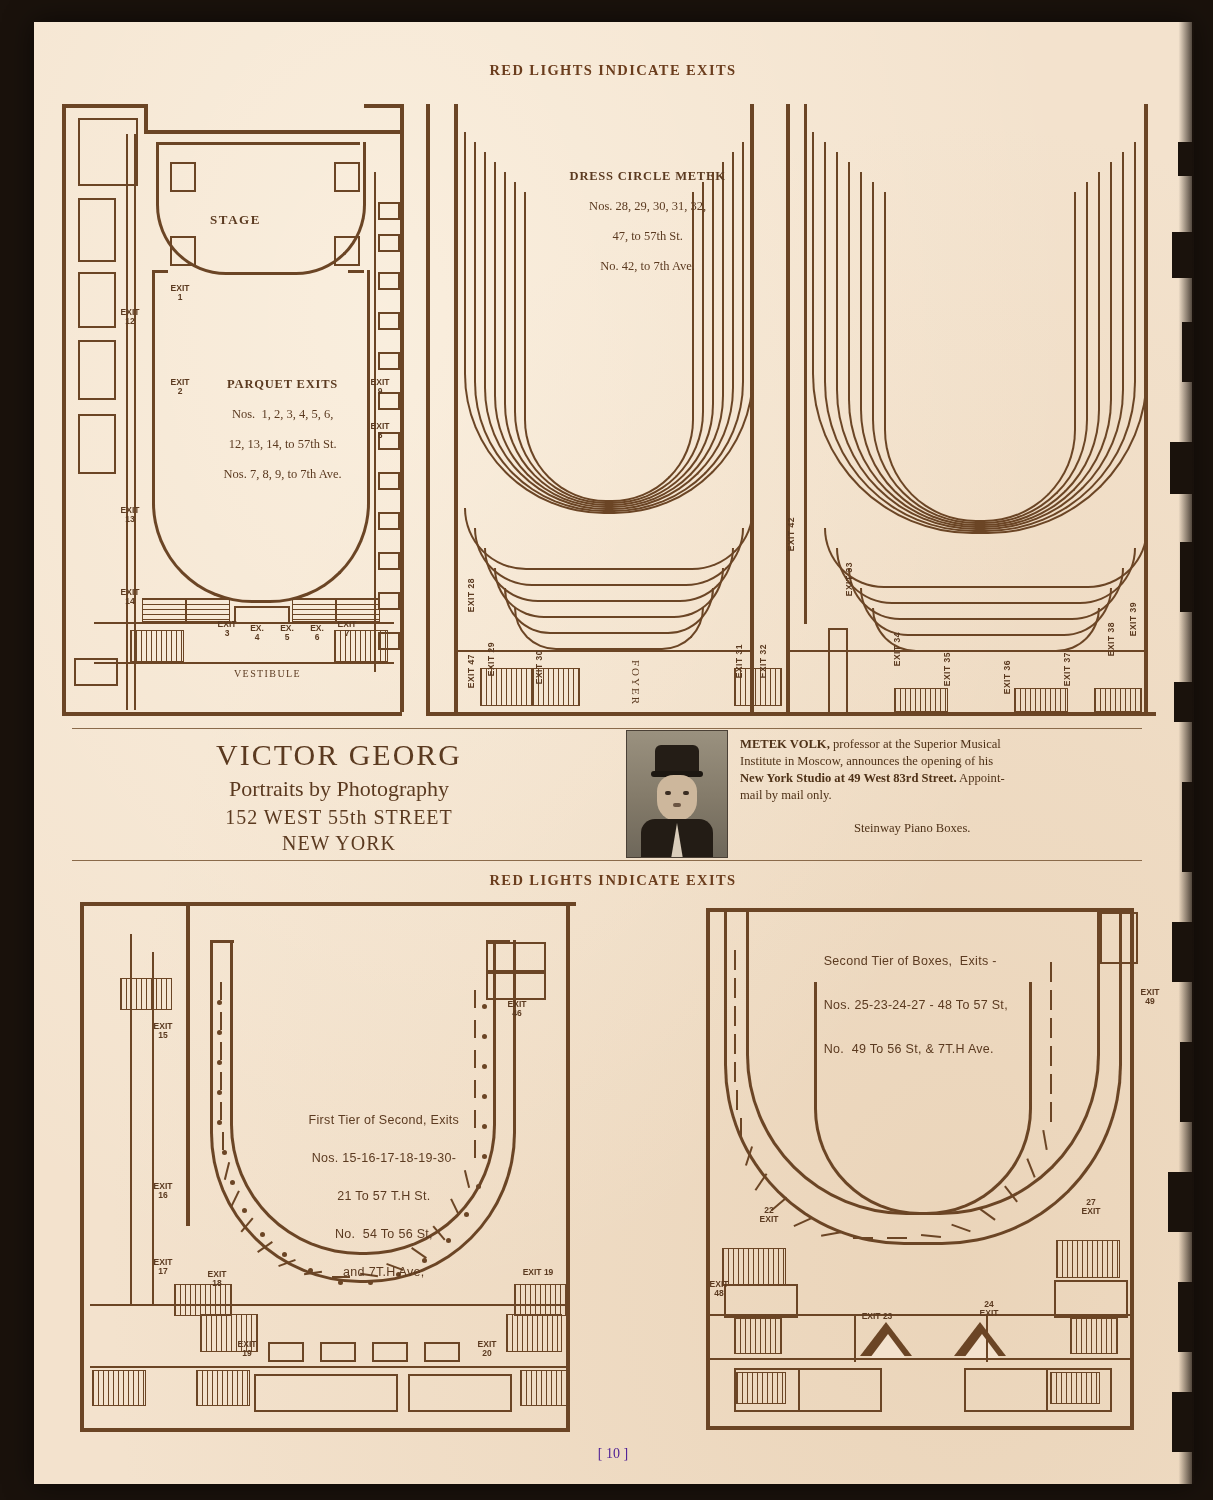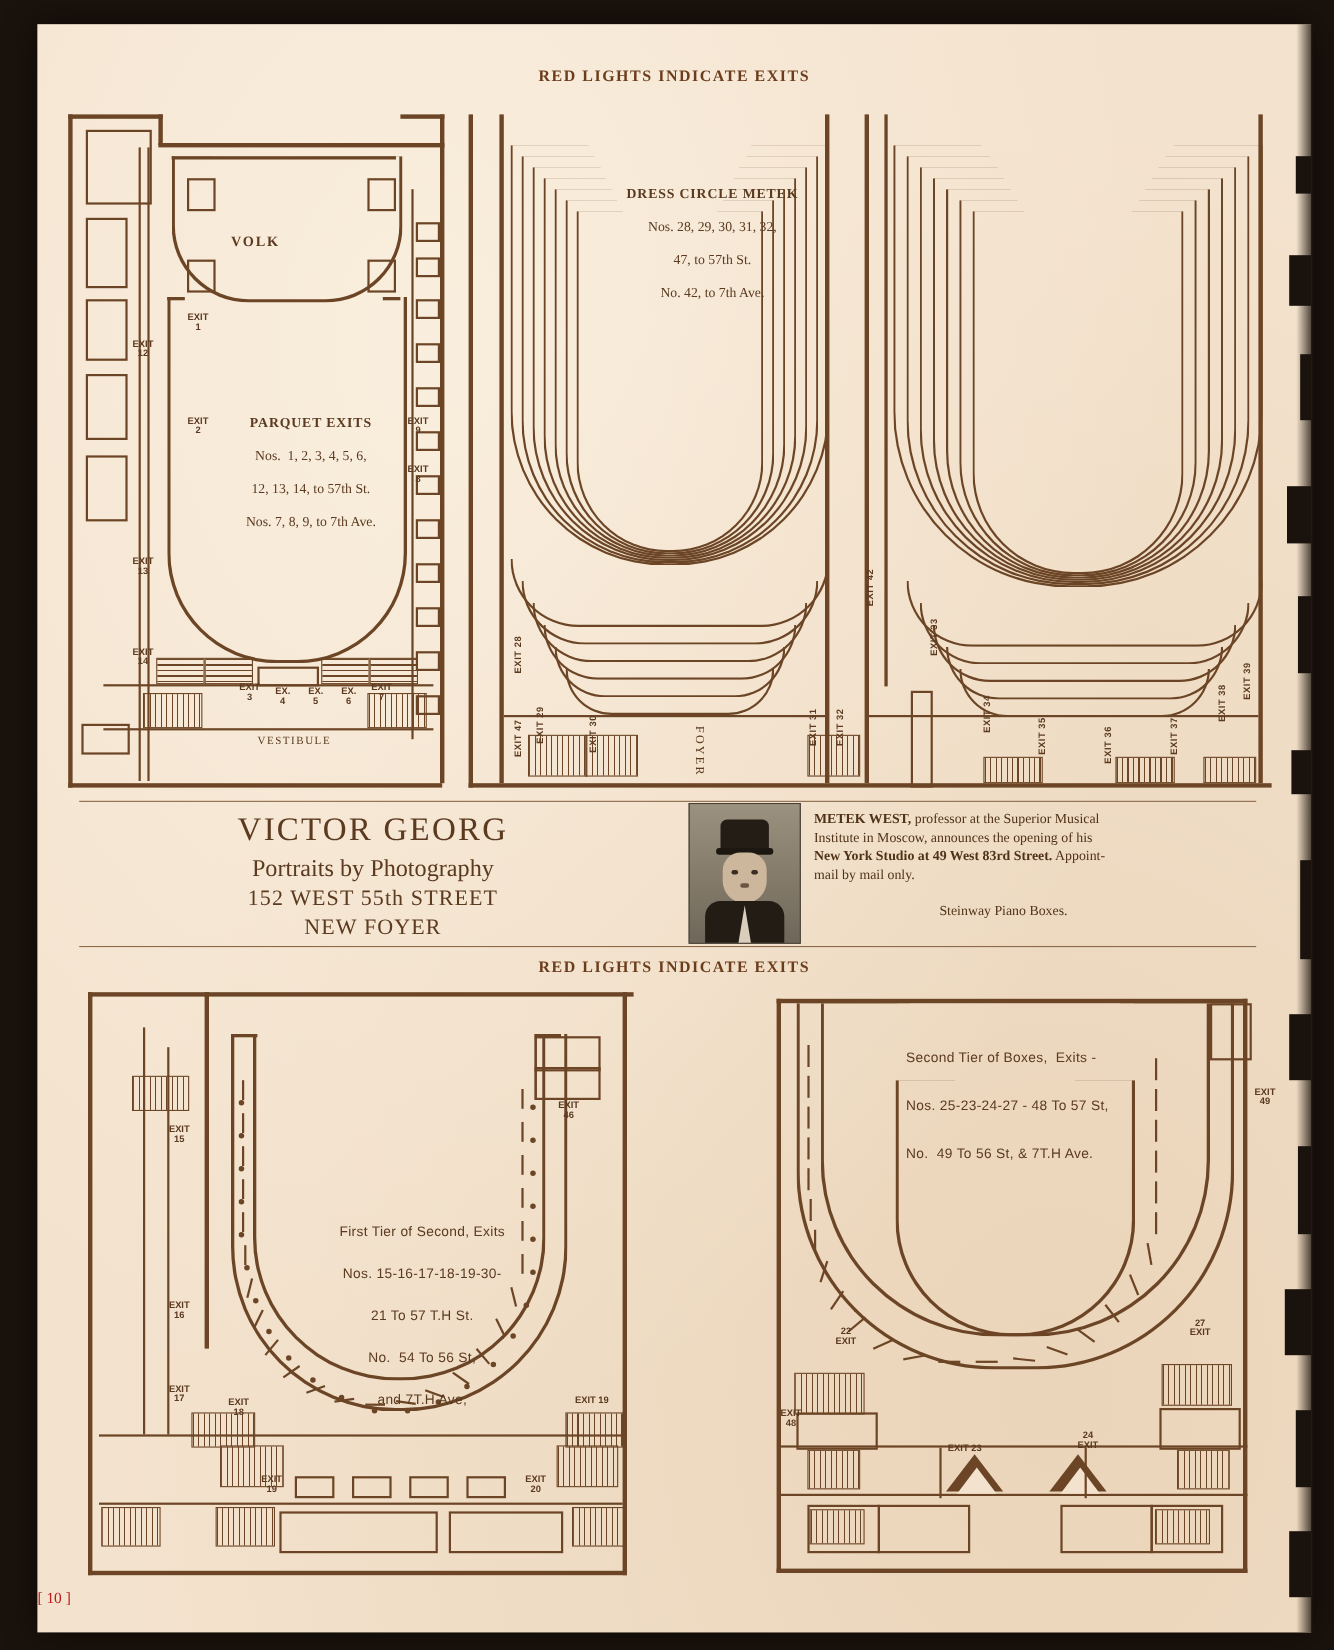--- a/index.html
+++ b/index.html
@@ -83,22 +83,22 @@
   .photo{
     position:absolute;background:#6a6154;border:1px solid #4a4036;
     overflow:hidden;
   }
   .adtext{
     position:absolute;font-family:"Liberation Serif",serif;
     font-size:12.6px;line-height:17px;color:#4f3218;
   }
   .adtext b{font-weight:bold;}
   .pagenum{
-    position:absolute;width:100%;text-align:left;
-    font-family:"Liberation Serif",serif;font-size:14px;color:#b91c1c;
+    position:absolute;width:100%;text-align:center;
+    font-family:"Liberation Serif",serif;font-size:14px;color:#4c1d95;
   }
   .arcu{position:absolute;border:2px solid #6b4525;border-top:none;border-radius:0 0 48% 48%;}
   .hatch{
     position:absolute;
     background:repeating-linear-gradient(to bottom, #6b4525 0 1px, transparent 1px 5px);
     border:1px solid #6b4525;
   }
   .hatchv{
     position:absolute;
     background:repeating-linear-gradient(to right, #6b4525 0 1px, transparent 1px 5px);
@@ -129,21 +129,21 @@
         <div class="box" style="left:44px;top:96px;width:56px;height:64px;"></div>
         <div class="box" style="left:44px;top:176px;width:34px;height:60px;"></div>
         <div class="box" style="left:44px;top:250px;width:34px;height:52px;"></div>
         <div class="box" style="left:44px;top:318px;width:34px;height:56px;"></div>
         <div class="box" style="left:44px;top:392px;width:34px;height:56px;"></div>
         <div class="ln" style="left:92px;top:112px;width:2px;height:576px;"></div>
         <div class="ln" style="left:100px;top:112px;width:2px;height:576px;"></div>
 
         <div class="ln" style="left:122px;top:120px;width:204px;height:3px;"></div>
         <div style="position:absolute;left:122px;top:120px;width:204px;height:130px;border:3px solid #6b4525;border-top:none;border-radius:0 0 70px 70px;"></div>
-        <div class="lbl" style="left:176px;top:190px;font-size:13px;font-weight:bold;letter-spacing:1.6px;">VOLK</div>
+        <div class="lbl" style="left:176px;top:190px;font-size:13px;font-weight:bold;letter-spacing:1.6px;">STAGE</div>
 
         <div style="position:absolute;left:118px;top:248px;width:212px;height:330px;border:3px solid #6b4525;border-top:none;border-radius:0 0 100px 100px;"></div>
         <div class="ln" style="left:118px;top:248px;width:16px;height:3px;"></div>
         <div class="ln" style="left:314px;top:248px;width:16px;height:3px;"></div>
 
         <div class="box" style="left:136px;top:140px;width:22px;height:26px;"></div>
         <div class="box" style="left:136px;top:214px;width:22px;height:26px;"></div>
         <div class="box" style="left:300px;top:140px;width:22px;height:26px;"></div>
         <div class="box" style="left:300px;top:214px;width:22px;height:26px;"></div>
 
@@ -280,39 +280,39 @@
         <div class="exitv" style="left:1094px;top:580px;">EXIT 39</div>
       </div>
 
       <div class="rule" style="left:38px;top:706px;width:1070px;"></div>
       <div class="rule" style="left:38px;top:838px;width:1070px;"></div>
 
       <div>
         <div class="adname" style="left:120px;top:716px;width:370px;font-size:30px;letter-spacing:2px;">VICTOR GEORG</div>
         <div class="adname" style="left:120px;top:754px;width:370px;font-size:22px;">Portraits by Photography</div>
         <div class="adname" style="left:120px;top:784px;width:370px;font-size:20px;letter-spacing:1px;">152 WEST 55th STREET</div>
-        <div class="adname" style="left:120px;top:810px;width:370px;font-size:20px;letter-spacing:1px;">NEW FOYER</div>
+        <div class="adname" style="left:120px;top:810px;width:370px;font-size:20px;letter-spacing:1px;">NEW YORK</div>
       </div>
 
       <div class="photo" style="left:592px;top:708px;width:100px;height:126px;">
 
         <div style="position:absolute;inset:0;background:linear-gradient(180deg,#9a917f 0%,#837a69 55%,#6e675a 100%);"></div>
         <div style="position:absolute;left:28px;top:14px;width:44px;height:30px;background:#241d16;border-radius:6px 6px 2px 2px;"></div>
         <div style="position:absolute;left:24px;top:40px;width:52px;height:6px;background:#1c1711;border-radius:3px;"></div>
         <div style="position:absolute;left:30px;top:44px;width:40px;height:46px;background:#cdb79c;border-radius:18px 18px 22px 22px;"></div>
         <div style="position:absolute;left:38px;top:60px;width:6px;height:4px;background:#3a2d22;border-radius:2px;"></div>
         <div style="position:absolute;left:56px;top:60px;width:6px;height:4px;background:#3a2d22;border-radius:2px;"></div>
         <div style="position:absolute;left:46px;top:72px;width:8px;height:4px;background:#6a5442;border-radius:2px;"></div>
         <div style="position:absolute;left:14px;top:88px;width:72px;height:40px;background:#231c15;border-radius:14px 14px 0 0;"></div>
         <div style="position:absolute;left:44px;top:92px;width:12px;height:36px;background:#d9cdbb;clip-path:polygon(50% 0,100% 100%,0 100%);"></div>
       </div>
 
       <div>
         <div class="adtext" style="left:706px;top:714px;width:404px;">
-          <b>METEK WEST,</b><span> professor at the Superior Musical</span><br>
+          <b>METEK VOLK,</b><span> professor at the Superior Musical</span><br>
           <span>Institute in Moscow, announces the opening of his</span><br>
           <b>New York Studio at 49 West 83rd Street.</b><span>  Appoint-</span><br>
           <span>mail by mail only.</span>
         </div>
         <div class="adtext" style="left:820px;top:798px;width:280px;">Steinway Piano Boxes.</div>
       </div>
 
       <div class="hdr" style="top:850px;left:0;">RED LIGHTS INDICATE EXITS</div>
 
       <div>

